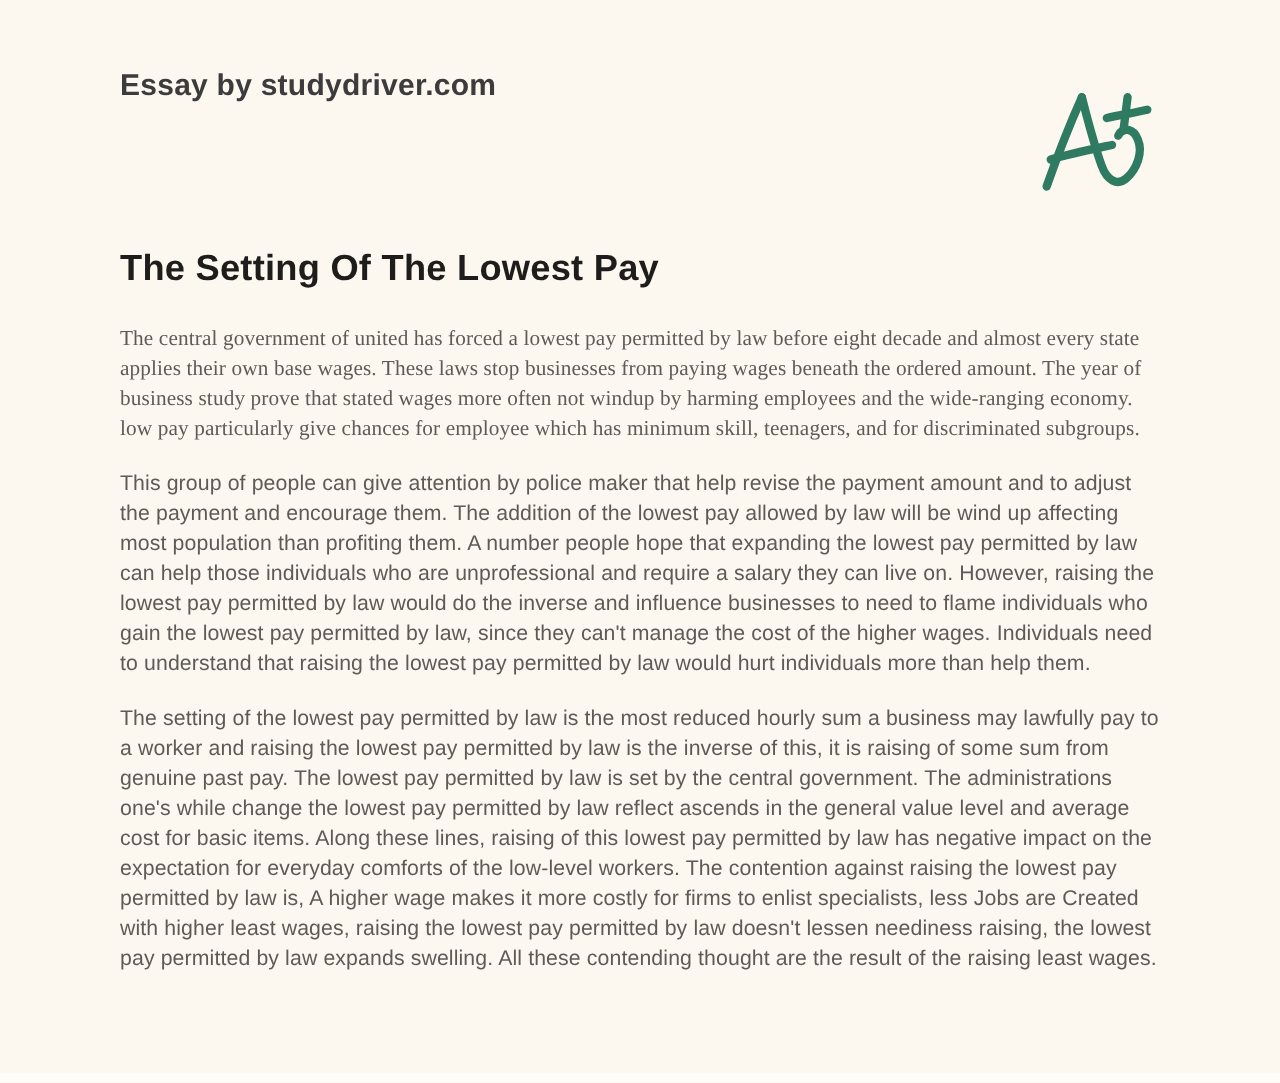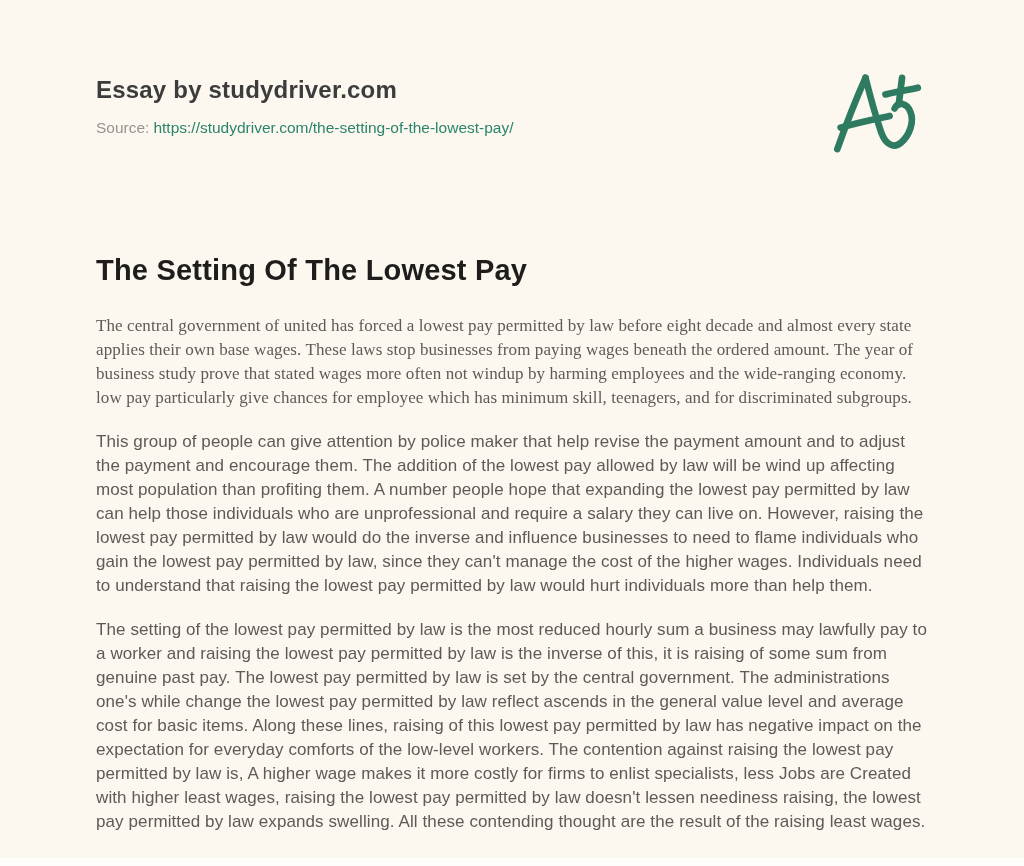--- a/index.html
+++ b/index.html
@@ -8,21 +8,21 @@
     background: #fbf6ee;
     font-family: "Liberation Sans", "DejaVu Sans", sans-serif;
   }
   .page {
     position: relative;
     width: 1024px;
     height: 866px;
     background: #fcf7ef;
     overflow: hidden;
     box-sizing: border-box;
-    padding: 76px 96px 0 96px;
+    padding: 55px 96px 0 96px;
   }
   .site-title {
     margin: 0;
     font-size: 24px;
     font-weight: 700;
     color: #3c3c3c;
     letter-spacing: 0.2px;
   }
   .source-row {
     margin-top: 14px;
@@ -77,23 +77,20 @@
     background: #fefdf9;
   }
 </style>
 </head>
 <body>
 
 <div class="page">
 
   <header>
     <h1 class="site-title">Essay by studydriver.com</h1>
-    <div class="source-row">
-      <span class="source-label">Source:</span><a class="source-link" href="#">https://studydriver.com/the-setting-of-the-lowest-pay/</a>
-    </div>
     <div class="logo">
       <svg viewBox="0 0 118 108" fill="none" xmlns="http://www.w3.org/2000/svg">
         <g stroke="#2e7b62" stroke-width="8" stroke-linecap="round" fill="none">
 
           <path d="M16 100 C 28 66, 41 34, 50 14"></path>
 
           <path d="M20 74 C 40 68, 60 64, 79 60"></path>
 
           <path d="M50 14 C 56 38, 62 60, 69 80 C 74 94, 84 100, 93 92 C 103 83, 109 67, 104 55 C 100 44, 89 42, 85 51"></path>
 

